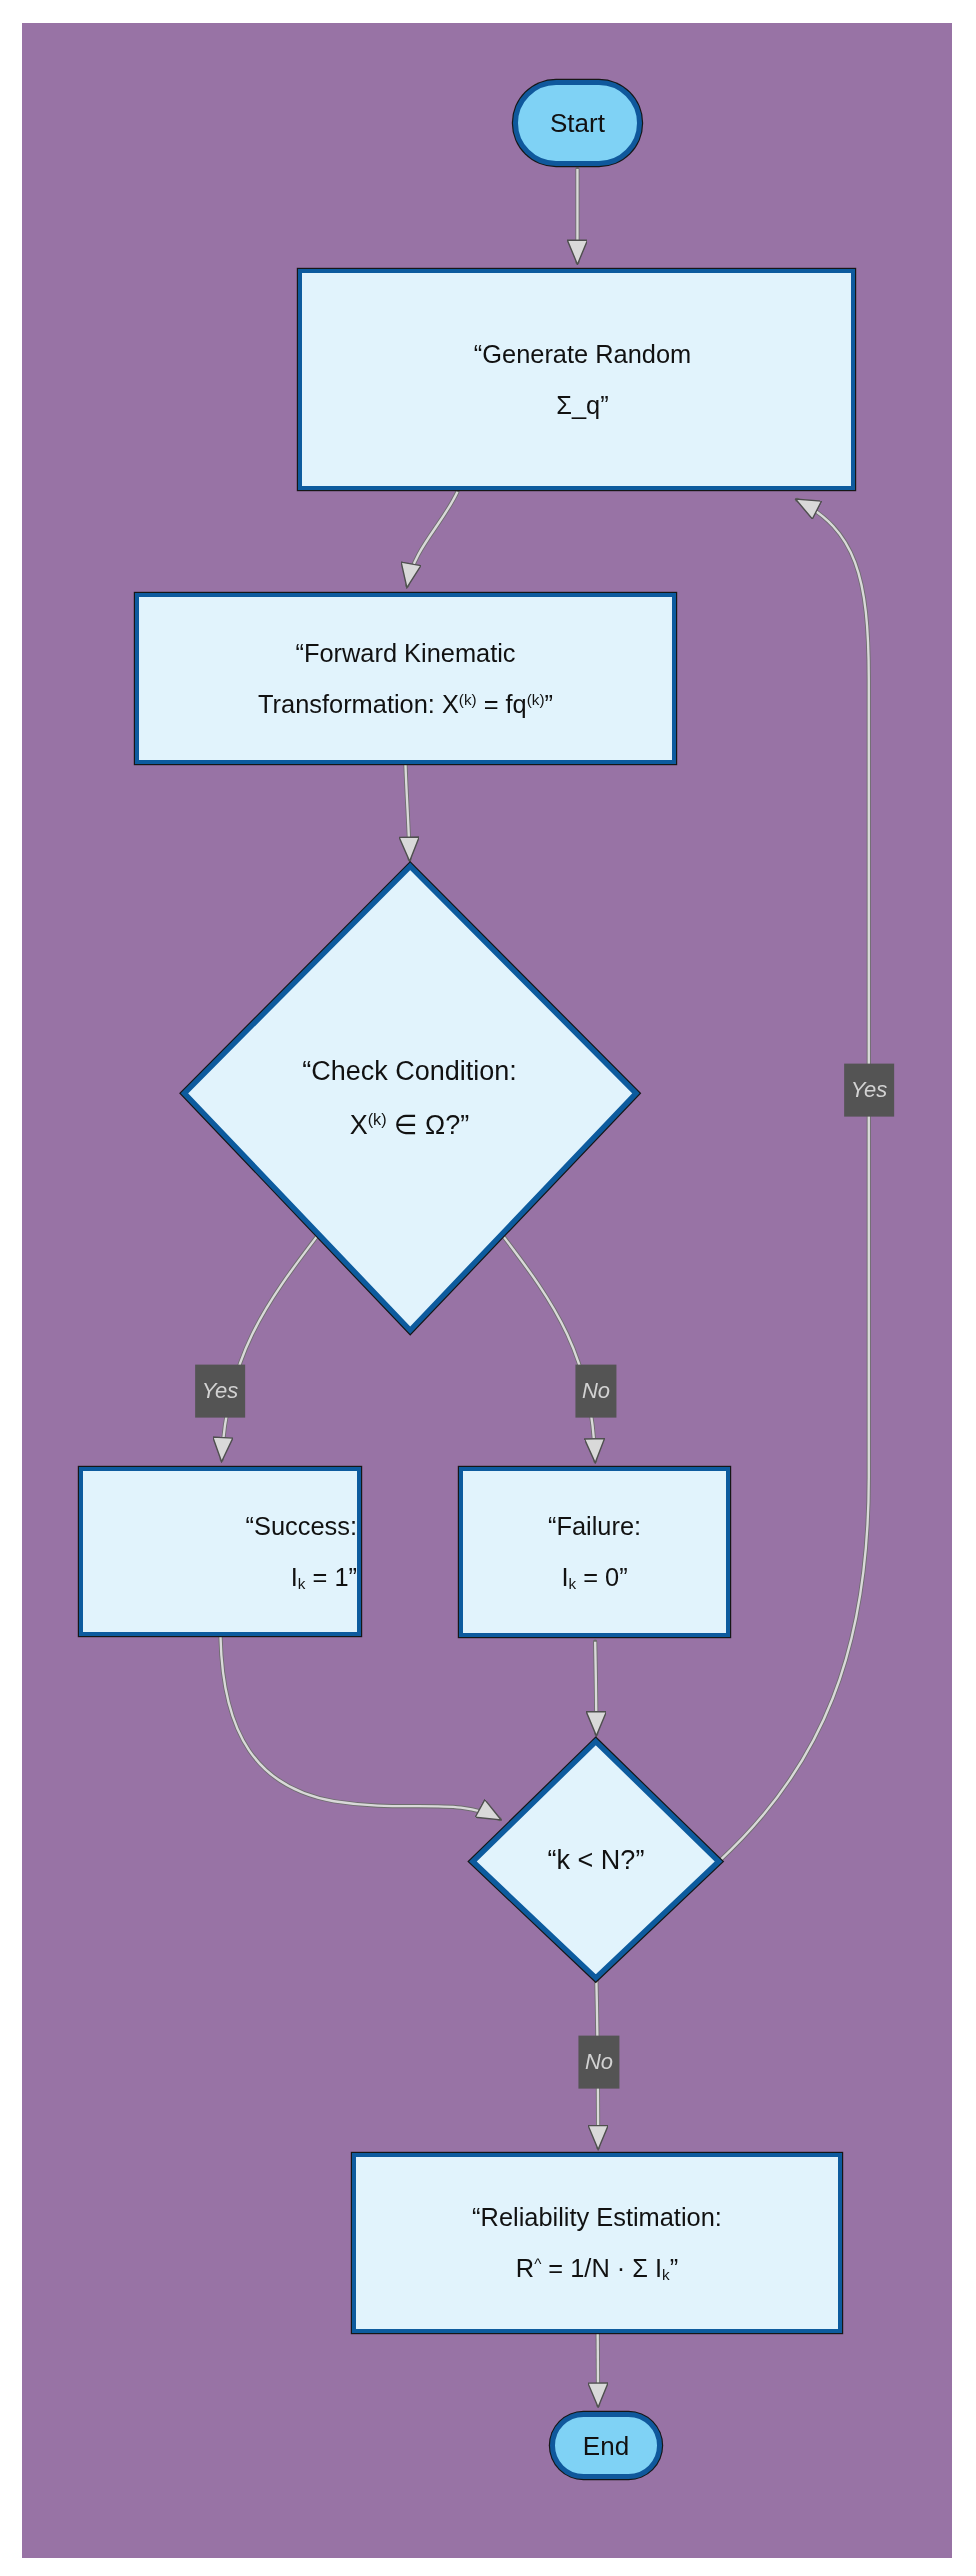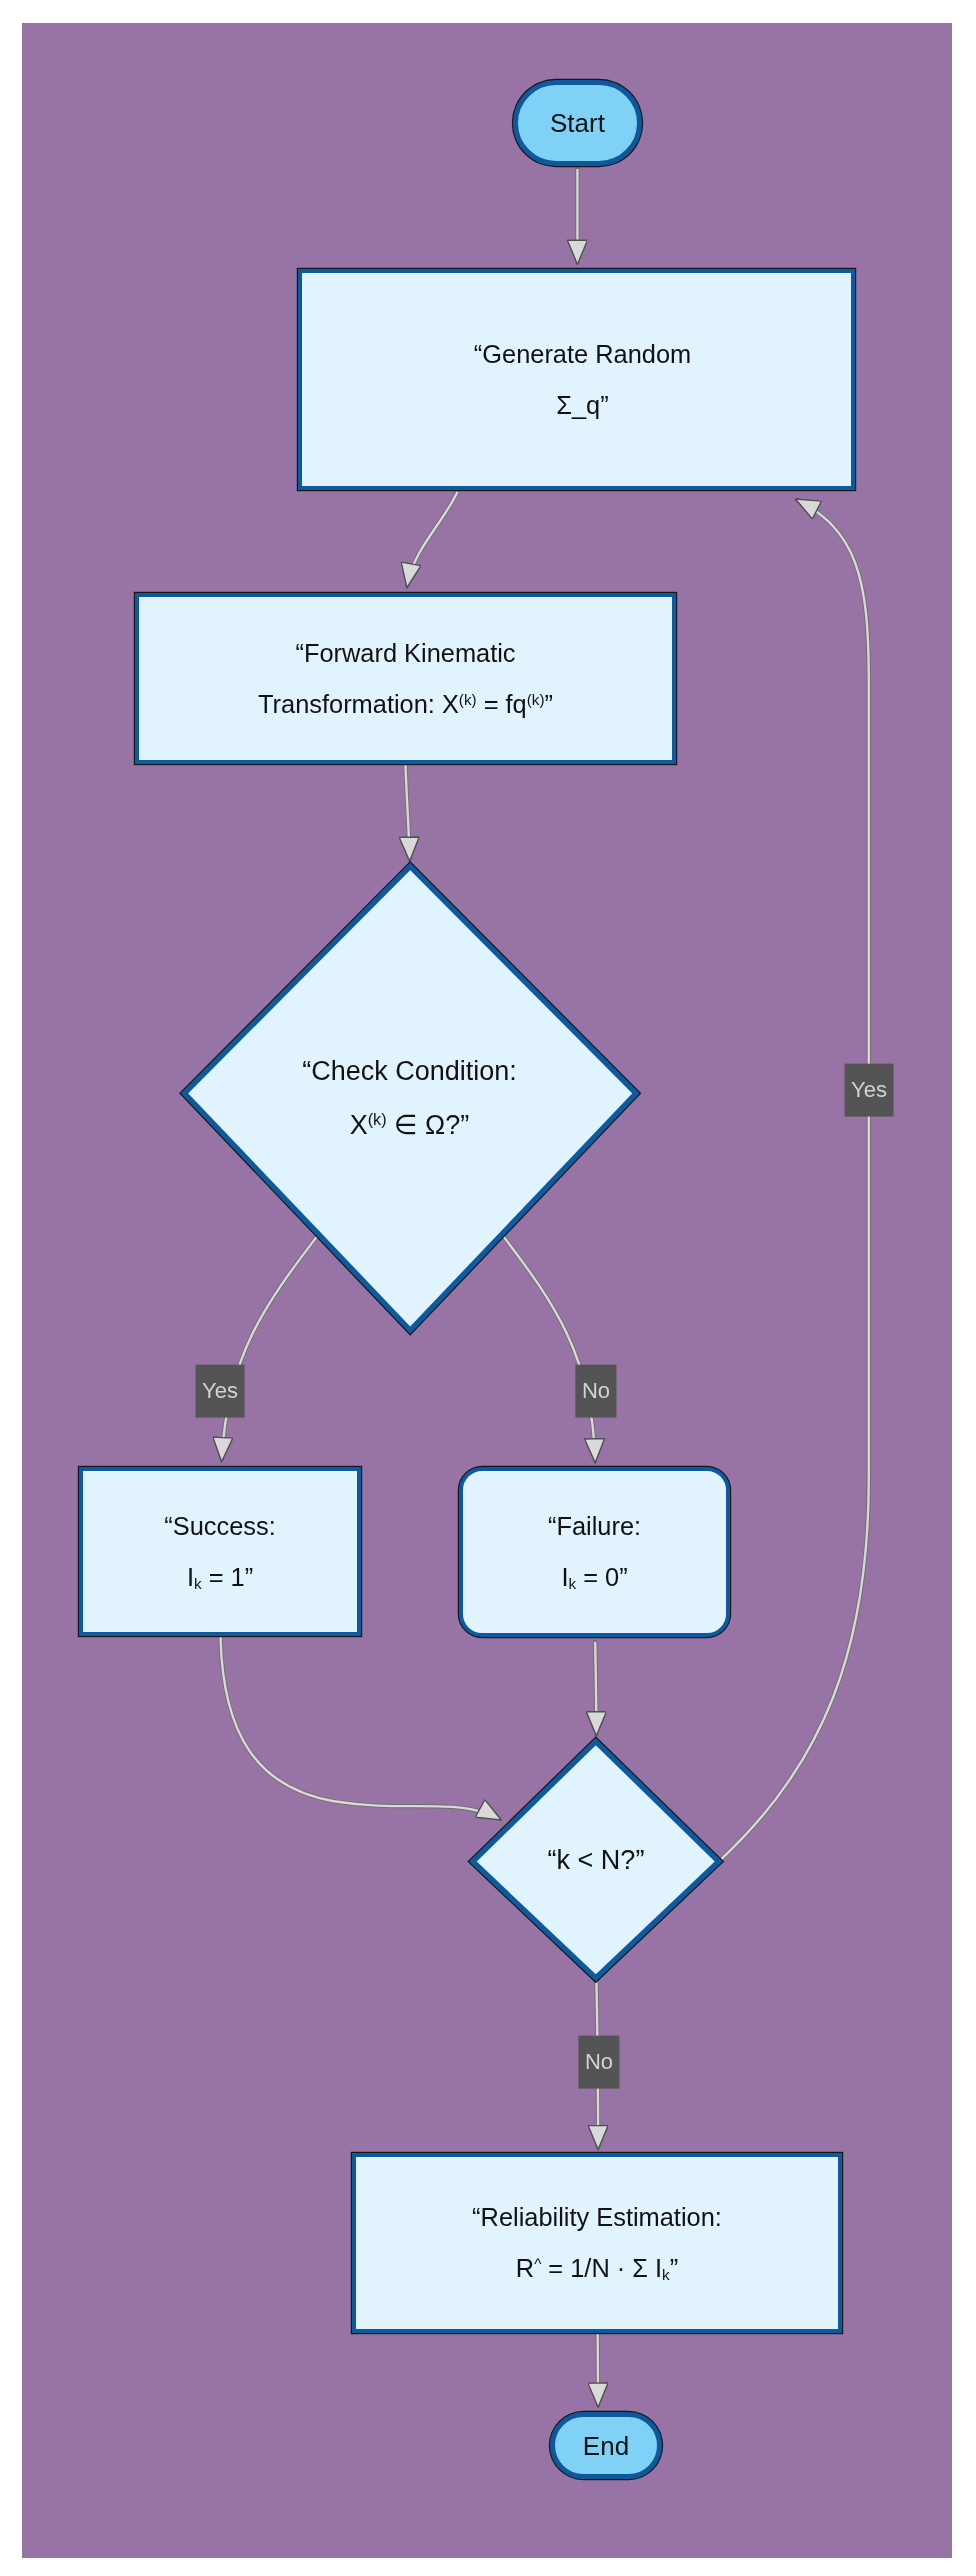--- a/index.html
+++ b/index.html
@@ -19,21 +19,21 @@
   .diamond-inner{fill:var(--node-fill);stroke:var(--node-border);stroke-width:9;stroke-linejoin:miter;}
   .node{position:absolute;box-sizing:border-box;background:var(--node-fill);
         border:4.7px solid var(--node-border);box-shadow:0 0 0 1.2px #161616;
         display:flex;flex-direction:column;align-items:center;justify-content:center;
         text-align:center;font-size:25.4px;line-height:2.0;}
   .terminal{background:var(--terminal-fill);border:5.9px solid var(--terminal-border);
         border-radius:45px;font-size:26px;line-height:1;}
   .diamond-label{position:absolute;display:flex;flex-direction:column;align-items:center;
         justify-content:center;text-align:center;font-size:27px;line-height:2.0;}
   .edge-label{position:absolute;transform:translate(-50%,-50%);background:var(--label-bg);
-        color:var(--label-fg);font-size:22px;line-height:1;padding:15.4px 6.5px;}
+        color:var(--label-fg);font-size:22px;line-height:1;padding:15.4px 6.5px;font-style:italic;}
   .seg-sup{font-size:.6em;vertical-align:.55em;line-height:0;}
   .seg-sub{font-size:.6em;vertical-align:-.22em;line-height:0;}
   .node-line{white-space:nowrap;}
 </style>
 </head>
 <body>
 
 <div class="page">
   <div class="canvas"></div>
 
@@ -107,26 +107,26 @@
   <div class="node" style="left:135px;top:593px;width:541px;height:171px;text-align:center;">
     <div class="node-line"><span>“Forward Kinematic</span></div>
     <div class="node-line"><span>Transformation: X</span><span class="seg-sup">(k)</span><span> = fq</span><span class="seg-sup">(k)</span><span>”</span></div>
   </div>
 
   <div class="diamond-label" style="left:184px;top:866px;width:451px;height:464px;">
     <div class="node-line"><span>“Check Condition:</span></div>
     <div class="node-line"><span>X</span><span class="seg-sup">(k)</span><span> ∈ Ω?”</span></div>
   </div>
 
-  <div class="node" style="left:79px;top:1467px;width:282px;height:169px;">
+  <div class="node" style="left:79px;top:1467px;width:282px;height:169px;align-items:flex-end;">
     <div class="node-line"><span>“Success:</span></div>
     <div class="node-line"><span>I</span><span class="seg-sub">k</span><span> = 1”</span></div>
   </div>
 
-  <div class="node" style="left:459px;top:1467px;width:271px;height:170px;border-radius:23px;">
+  <div class="node" style="left:459px;top:1467px;width:271px;height:170px;">
     <div class="node-line"><span>“Failure:</span></div>
     <div class="node-line"><span>I</span><span class="seg-sub">k</span><span> = 0”</span></div>
   </div>
 
   <div class="diamond-label" style="left:473px;top:1742px;width:246px;height:236px;">
     <div class="node-line"><span>“k &lt; N?”</span></div>
   </div>
 
   <div class="node" style="left:352px;top:2153px;width:490px;height:180px;">
     <div class="node-line"><span>“Reliability Estimation:</span></div>

